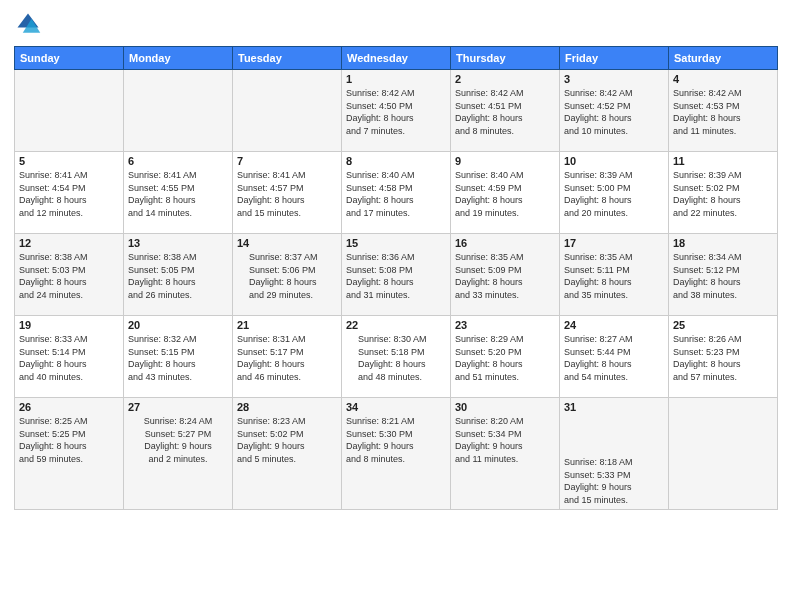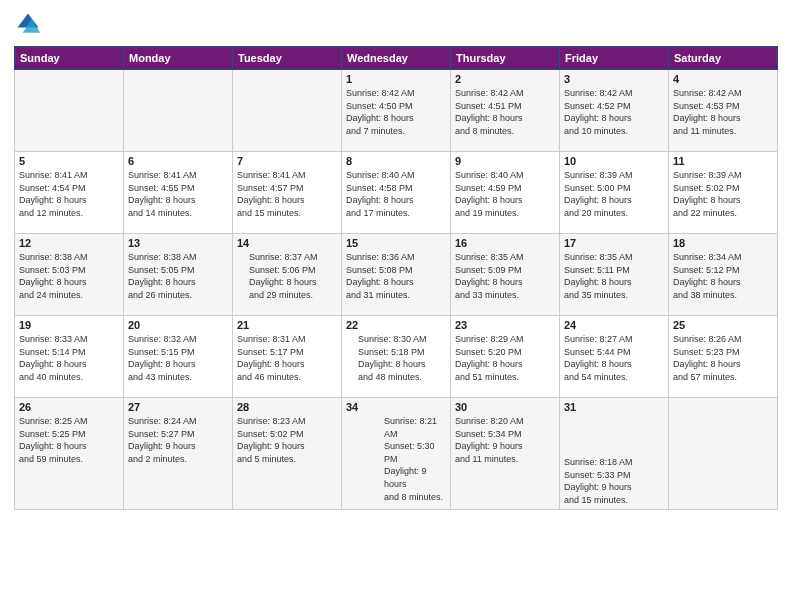--- a/index.html
+++ b/index.html
@@ -58,21 +58,21 @@
     .calendar-subtitle {
       font-size: 14px;
       color: #444;
     }
     .calendar {
       width: 100%;
       border-collapse: collapse;
       table-layout: fixed;
     }
     .calendar th {
-      background: #701a75;
+      background: #3b82f6;
       color: #fff;
       font-size: 11px;
       font-weight: bold;
       text-align: left;
       padding: 5px 5px;
       border: 1px solid #1a4f8a;
       margin-top: 24px;
     }
     .calendar td {
       vertical-align: top;
@@ -328,35 +328,35 @@
         <tr>
           <td>
             <span class="day-number">26</span>
             <div class="day-info" style="white-space: pre-line;">Sunrise: 8:25 AM
 Sunset: 5:25 PM
 Daylight: 8 hours
 and 59 minutes.</div>
           </td>
           <td>
             <span class="day-number">27</span>
-            <div class="day-info" style="white-space: pre-line;">Sunrise: 8:24 AM
+            <div class="day-info" style="white-space: pre-line; text-align: center;">Sunrise: 8:24 AM
 Sunset: 5:27 PM
 Daylight: 9 hours
 and 2 minutes.</div>
           </td>
           <td>
             <span class="day-number">28</span>
             <div class="day-info" style="white-space: pre-line;">Sunrise: 8:23 AM
 Sunset: 5:02 PM
 Daylight: 9 hours
 and 5 minutes.</div>
           </td>
           <td>
             <span class="day-number">34</span>
-            <div class="day-info" style="white-space: pre-line; margin-left: 38px;">Sunrise: 8:21 AM
+            <div class="day-info" style="white-space: pre-line;">Sunrise: 8:21 AM
 Sunset: 5:30 PM
 Daylight: 9 hours
 and 8 minutes.</div>
           </td>
           <td>
             <span class="day-number">30</span>
             <div class="day-info" style="white-space: pre-line;">Sunrise: 8:20 AM
 Sunset: 5:34 PM
 Daylight: 9 hours
 and 11 minutes.</div>

